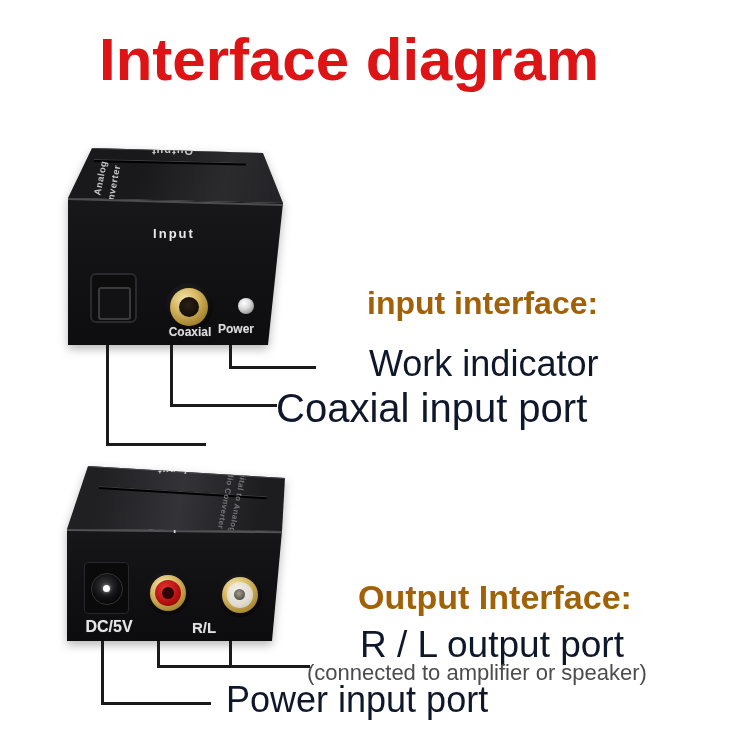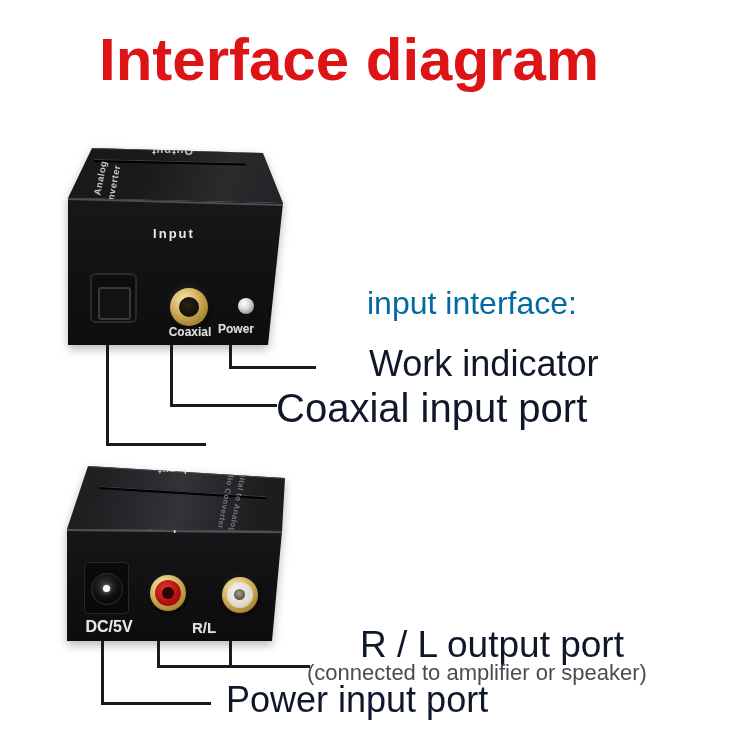--- a/index.html
+++ b/index.html
@@ -5,21 +5,21 @@
   html,body{margin:0;padding:0;background:#ffffff;}
   #stage{position:relative;width:750px;height:750px;background:#ffffff;overflow:hidden;
          font-family:"Liberation Sans",sans-serif;}
   .abs{position:absolute;}
   .nowrap{white-space:nowrap;}
 
   
   .title{left:99px;top:30px;font-size:60px;font-weight:bold;color:#de1315;line-height:60px;letter-spacing:0px;}
 
   
-  .pinkhead{font-weight:normal;color:#0369a1;}
+  .pinkhead{font-weight:bold;color:#a16207;}
   .blacklbl{font-weight:normal;color:#0f172a;}
   .graynote{font-weight:normal;color:#4c4c4c;}
   .t-inhead{left:367px;top:285px;font-size:32px;}
   .t-work{left:369px;top:343px;font-size:36px;}
   .t-coax{left:276px;top:386px;font-size:40px;}
   .t-opt{left:216px;top:423px;font-size:35px;}
   .t-outhead{left:358px;top:578px;font-size:34px;}
   .t-rl{left:360px;top:624px;font-size:37px;}
   .t-conn{left:307px;top:660px;font-size:22px;}
   .t-pow{left:226px;top:679px;font-size:36px;}
@@ -161,17 +161,18 @@
       <div class="plabel" style="left:99px;top:157px;font-size:15px;color:#e0e0e0;">R/L</div>
     </div>
   </div>
 
   <div class="cline" style="left:101px;top:641px;width:3px;height:64px;"></div>
   <div class="cline" style="left:101px;top:702px;width:110px;height:3px;"></div>
   <div class="cline" style="left:157px;top:641px;width:3px;height:27px;"></div>
   <div class="cline" style="left:229px;top:641px;width:3px;height:27px;"></div>
   <div class="cline" style="left:157px;top:665px;width:153px;height:3px;"></div>
 
+  <div class="abs t-outhead pinkhead nowrap">Output Interface:</div>
   <div class="abs t-rl blacklbl nowrap">R / L output port</div>
   <div class="abs t-conn graynote nowrap">(connected to amplifier or speaker)</div>
   <div class="abs t-pow blacklbl nowrap">Power input port</div>
 
 </div>
 
 </body></html>

